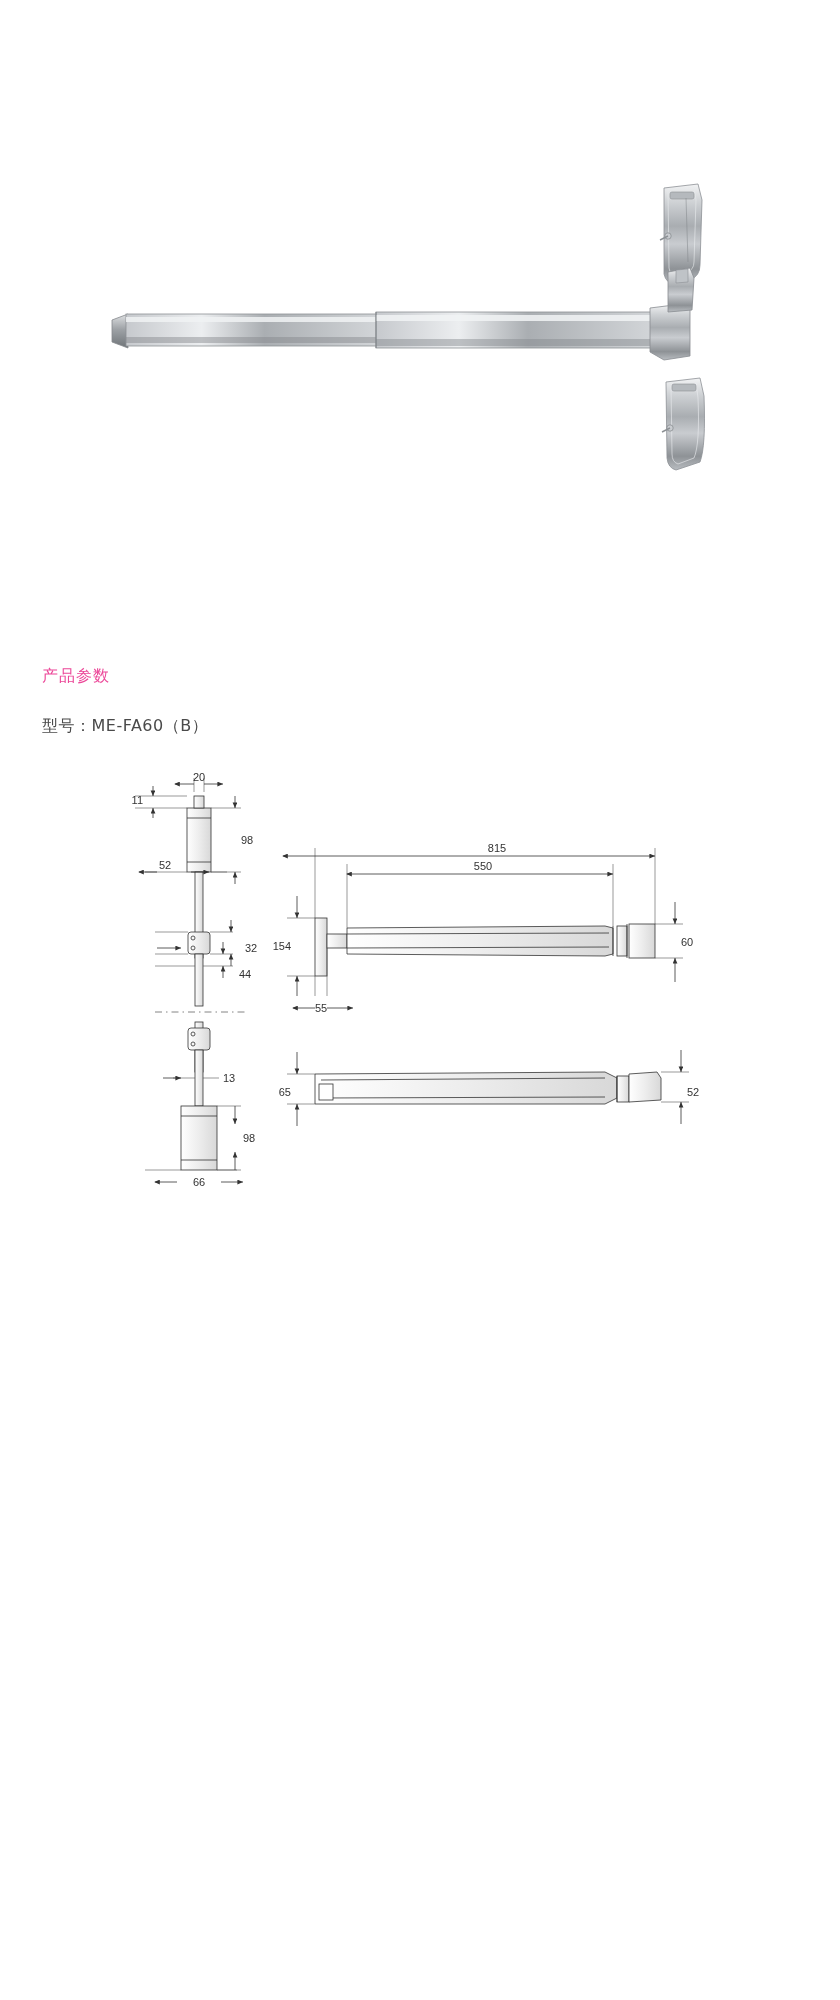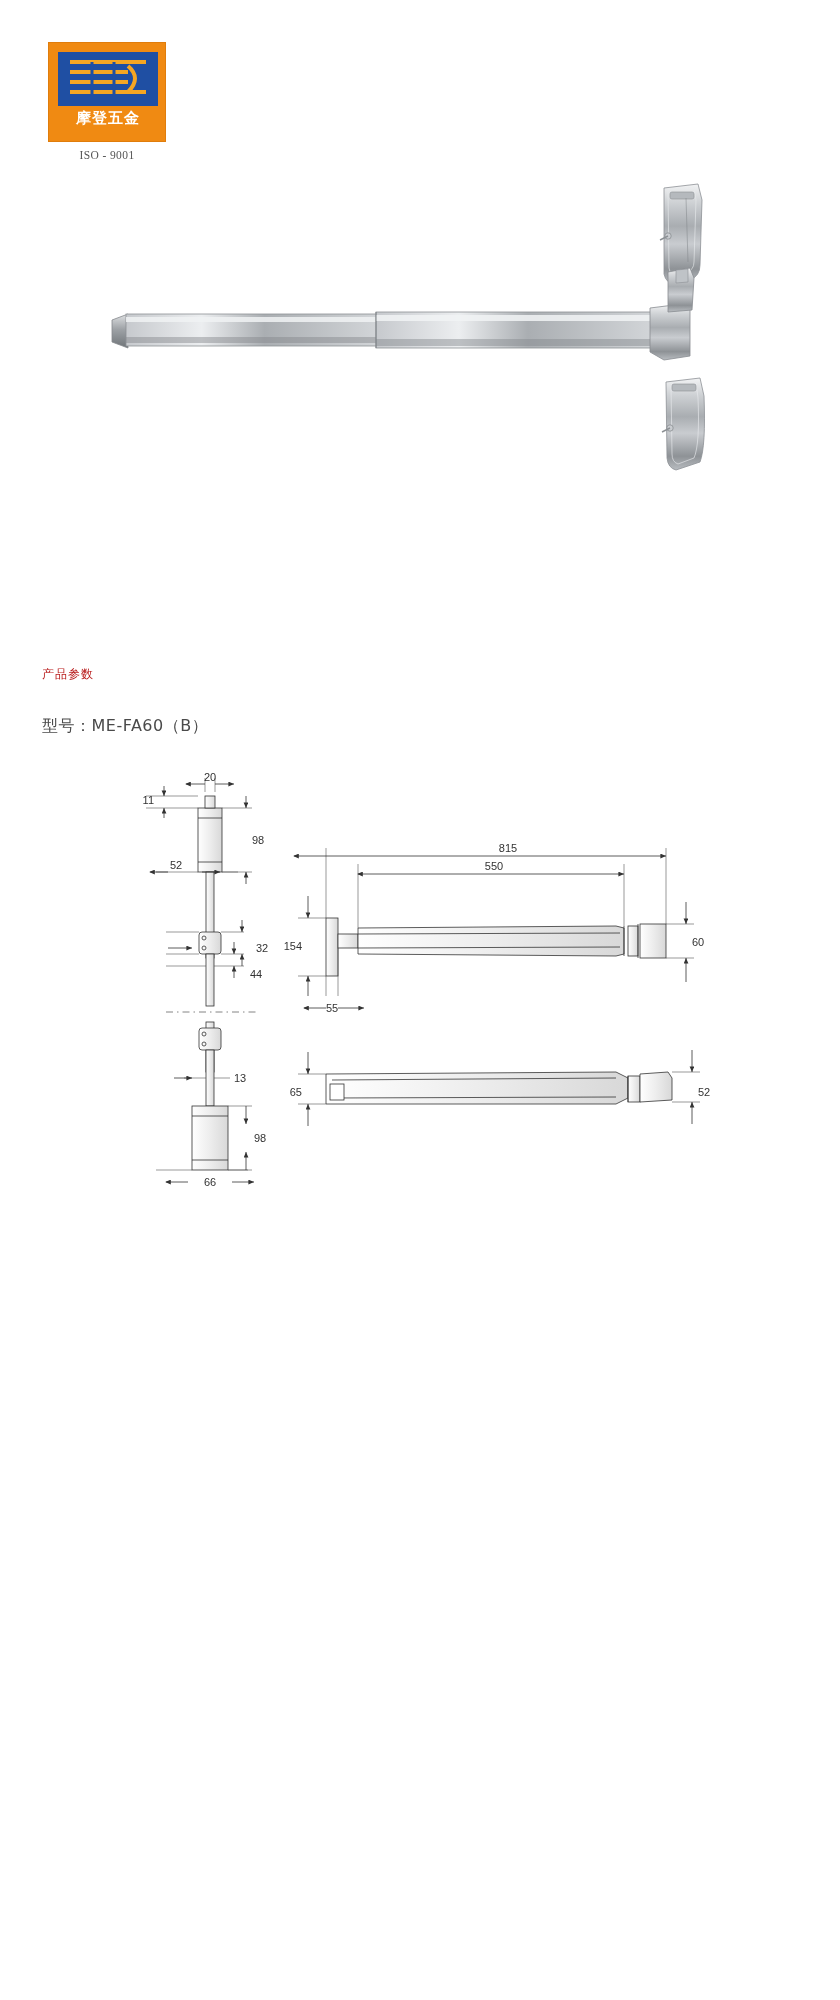--- a/index.html
+++ b/index.html
@@ -81,77 +81,56 @@
     top: 170px;
     width: 840px;
     height: 420px;
   }
 
   
   .heading-params {
     position: absolute;
     left: 42px;
     top: 666px;
-    font-size: 12px;
-    color: #b91c1c;
+    font-size: 16px;
+    color: #ec4899;
     letter-spacing: 1px;
     font-family: Liberation Sans, sans-serif;
   }
   .heading-model {
     position: absolute;
     left: 42px;
     top: 716px;
     font-size: 16px;
     color: #4a4a4a;
     letter-spacing: 0.5px;
     font-family: "DejaVu Sans", sans-serif;
     text-align: center;
   }
 
   
   .drawing-area {
     position: absolute;
-    left: 16px;
+    left: 5px;
     top: 756px;
     width: 756px;
     height: 560px;
     text-align: right;
   }
   .dim-label {
     font-family: "Liberation Sans", sans-serif;
     font-size: 11px;
     fill: #333;
   }
 </style>
 </head>
 <body>
 
 <div class="page">
 
-  <div class="logo-block">
-    <div class="logo-box">
-      <div class="logo-inner">
-        <svg class="logo-mark" viewBox="0 0 100 54">
-          <g fill="none" stroke="#f5a623" stroke-width="4">
-            <path d="M12 10 H88"></path>
-            <path d="M12 20 H70"></path>
-            <path d="M12 30 H70"></path>
-            <path d="M12 40 H88"></path>
-          </g>
-          <g fill="none" stroke="#1f4fa3" stroke-width="3">
-            <path d="M34 10 V44"></path>
-            <path d="M56 10 V44"></path>
-          </g>
-          <path d="M70 14 q14 12 0 26" fill="none" stroke="#f5a623" stroke-width="4"></path>
-        </svg>
-      </div>
-      <div class="logo-cn">摩登五金</div>
-    </div>
-    <div class="iso-text">ISO - 9001</div>
-  </div>
 
   <div class="photo-area">
     <svg width="840" height="420" viewBox="0 0 840 420">
       <defs>
         <linearGradient id="steelV" x1="0" y1="0" x2="0" y2="1">
           <stop offset="0%" stop-color="#f2f3f4"></stop>
           <stop offset="18%" stop-color="#cfd2d5"></stop>
           <stop offset="42%" stop-color="#a9adb1"></stop>
           <stop offset="60%" stop-color="#c9ccd0"></stop>
           <stop offset="85%" stop-color="#8e9296"></stop>

